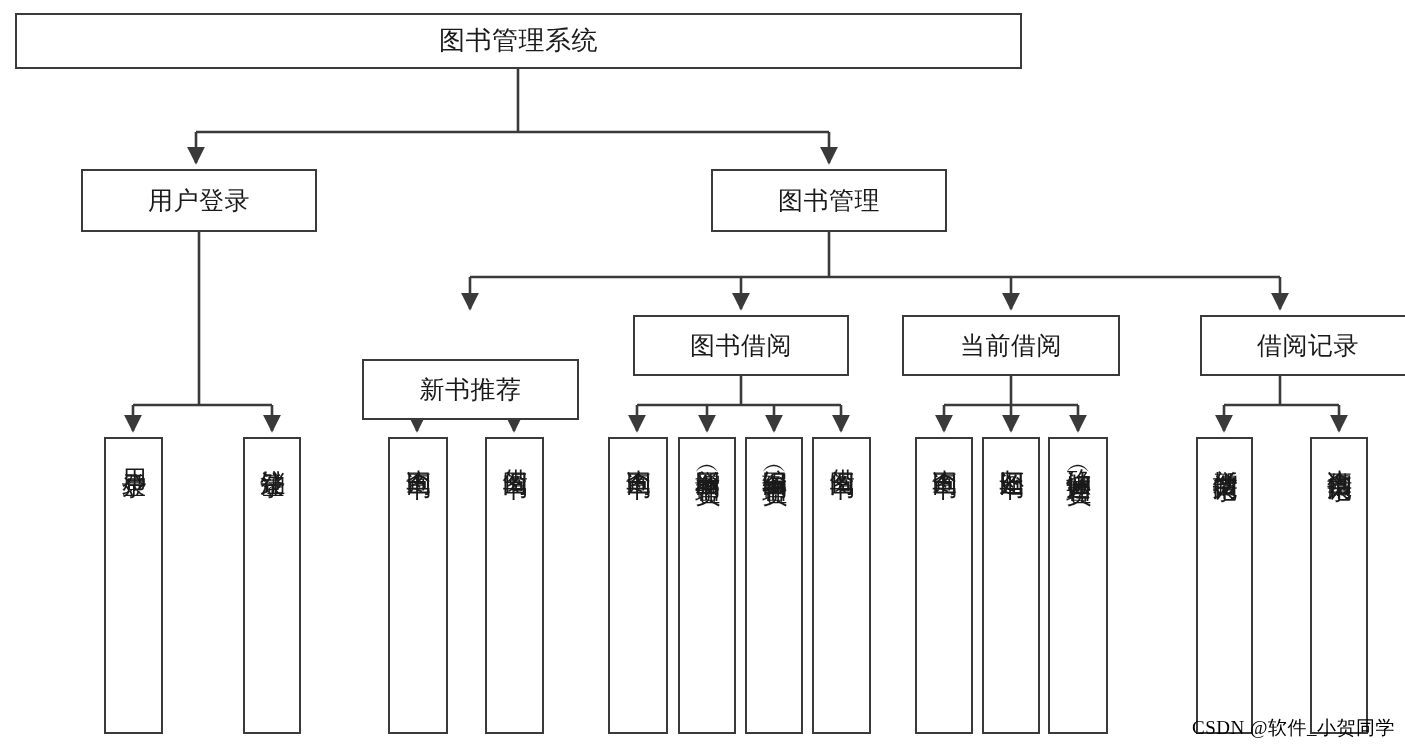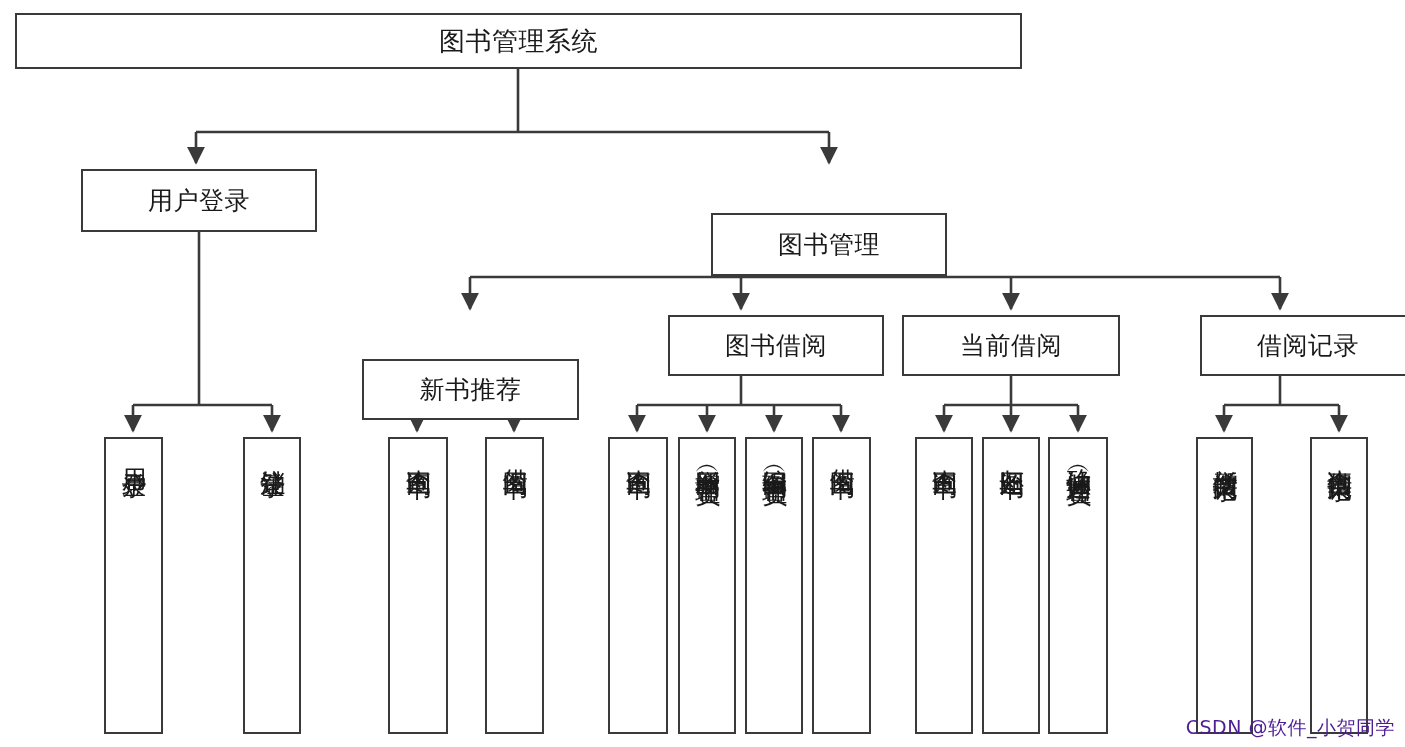--- a/index.html
+++ b/index.html
@@ -9,20 +9,21 @@
   }
   body {
     font-family: "DejaVu Sans", "Liberation Sans", sans-serif;
   }
   #canvas {
     position: relative;
     width: 1405px;
     height: 747px;
     background: #ffffff;
     overflow: hidden;
+    font-family: Liberation Serif, serif;
   }
   #edges {
     position: absolute;
     left: 0;
     top: 0;
     width: 1405px;
     height: 747px;
     pointer-events: none;
   }
   .node {
@@ -59,21 +60,21 @@
     font-size: 25px;
     line-height: 1.05;
     letter-spacing: 2px;
     white-space: pre-wrap;
   }
   .watermark {
     position: absolute;
     right: 10px;
     bottom: 6px;
     font-size: 19px;
-    color: #4c1d95;
+    color: #000000;
     white-space: nowrap;
     letter-spacing: 0.5px;
   }
 </style>
 </head>
 <body>
 
 <div id="canvas">
 
   <svg id="edges" viewBox="0 0 1405 747">
@@ -127,29 +128,29 @@
   </svg>
 
   <div class="node horiz root" style="left:15px; top:13px; width:1007px; height:56px;">
     <span class="label">图书管理系统</span>
   </div>
 
   <div class="node horiz" style="left:81px; top:169px; width:236px; height:63px;">
     <span class="label">用户登录</span>
   </div>
 
-  <div class="node horiz" style="left:711px; top:169px; width:236px; height:63px;margin-top:44px;">
+  <div class="node horiz" style="left:711px; top:169px; width:236px; height:63px;">
     <span class="label">图书管理</span>
   </div>
 
   <div class="node horiz" style="left:362px; top:315px; width:217px; height:61px;margin-top:44px;">
     <span class="label">新书推荐</span>
   </div>
 
-  <div class="node horiz" style="left:668px; top:315px; width:216px; height:61px;align-items:center;">
+  <div class="node horiz" style="left:633px; top:315px; width:216px; height:61px;align-items:center;">
     <span class="label">图书借阅</span>
   </div>
 
   <div class="node horiz" style="left:902px; top:315px; width:218px; height:61px;">
     <span class="label">当前借阅</span>
   </div>
 
   <div class="node horiz" style="left:1172px; top:315px; width:216px; height:61px;margin-left:28px;">
     <span class="label">借阅记录</span>
   </div>

